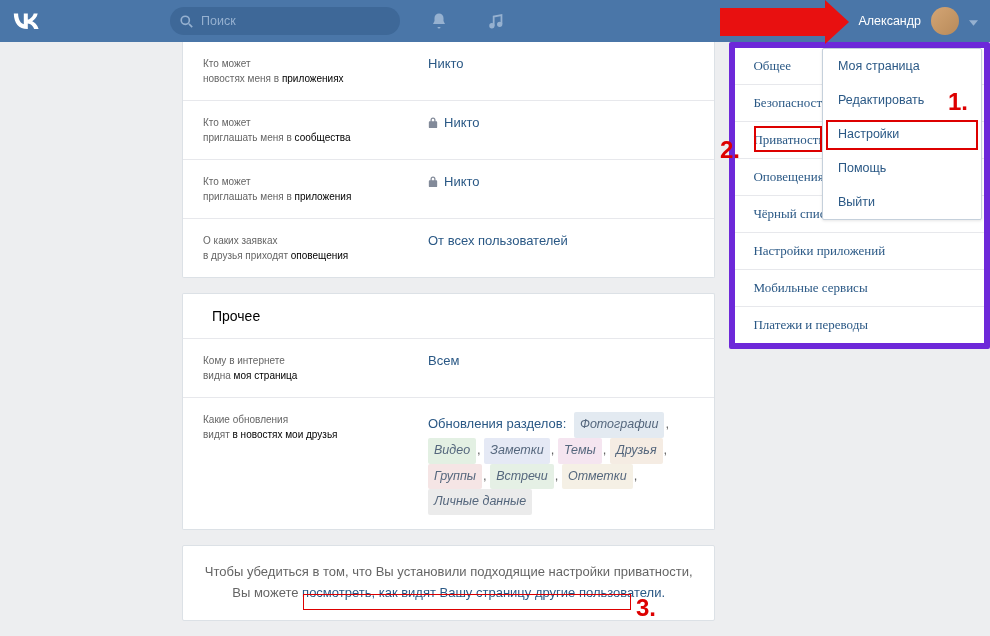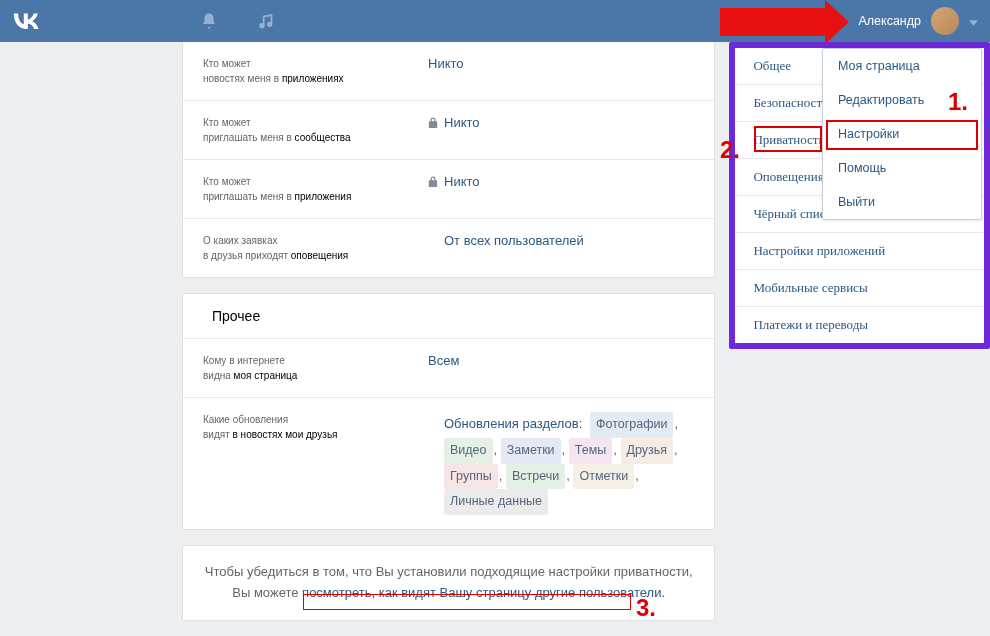--- a/index.html
+++ b/index.html
@@ -18,33 +18,33 @@
     .username { font-size: 12.5px; font-weight: 500; }
     .avatar { width: 28px; height: 28px; border-radius: 50%; background: linear-gradient(135deg, #6a8fb0, #8aa5c0); display: flex; align-items: center; justify-content: center; color: #fff; font-size: 14px; overflow: hidden; }
     .avatar-inner { width: 100%; height: 100%; background: linear-gradient(135deg,#d4a574,#b88a5a); display: flex; align-items: center; justify-content: center; }
     .caret { color: #96b1d0; }
     
     .content-wrap { display: flex; padding: 0; }
     .main-col { width: 560px; margin-left: 182px; }
     
     .settings-block { background: #fff; border: 1px solid #dce1e6; border-top: none; border-radius: 0 0 2px 2px; margin-bottom: 15px; }
     .settings-row { display: flex; padding: 14px 20px; border-bottom: 1px solid #e7e8ec; }
-    .settings-row:last-child { border-bottom: none; gap: 16px; }
+    .settings-row:last-child { border-bottom: none; }
     .settings-label { width: 225px; color: #656565; font-size: 10px; line-height: 1.5; }
     .settings-label b { color: #000; font-weight: 500; }
     .settings-value { flex: 1; display: flex; align-items: flex-start; }
     .settings-value a { color: #2a5885; text-decoration: none; font-size: 13px; }
     .lock-icon { color: #828a99; margin-right: 6px; display: inline-flex; align-items: center; position: relative; top: 2px; }
     
     .section-header { background: #fff; border: 1px solid #dce1e6; border-bottom: 1px solid #e7e8ec; border-radius: 2px 2px 0 0; padding: 14px 29px; font-size: 14px; font-weight: 500; color: #000; margin-top: 15px; }
     .section-body { background: #fff; border: 1px solid #dce1e6; border-top: none; border-radius: 0 0 2px 2px; }
     
     .tags-row { line-height: 1.9; }
     .tag-label { color: #2a5885; margin-right: 4px; }
-    .tag { display: inline-block; padding: 1px 6px; border-radius: 2px; color: #55677d; font-size: 12.5px; }
+    .tag { display: inline-block; padding: 1px 6px; border-radius: 2px; color: #55677d; font-size: 12.5px; font-style: italic; }
     .tag.photo { background: #e3eaf1; }
     .tag.video { background: #e3f0e3; }
     .tag.notes { background: #e5e9f5; }
     .tag.themes { background: #f5e5f0; }
     .tag.friends { background: #f5ece3; }
     .tag.groups { background: #f5e5e5; }
     .tag.events { background: #e5f0e5; }
     .tag.marks { background: #f5f0e5; }
     .tag.personal { background: #ebebeb; }
     .comma { color: #656565; margin-left: 1px; }
@@ -74,20 +74,29 @@
     .red-box3 { position: absolute; left: 303px; top: 594px; width: 328px; height: 16px; border: 1.5px solid #d00; z-index: 50; }
   </style>
 </head>
 <body>
 
 <div class="header">
   <div class="logo">
     <svg width="28" height="16" viewBox="0 0 28 16" fill="#fff">
         <path d="M15.3 16c-8.5 0-13.3-5.8-13.5-15.5h4.3c.1 7.1 3.2 10.1 5.7 10.7V.5h4v6.1c2.4-.3 5-3 5.9-6.1h4c-.7 3.8-3.5 6.6-5.5 7.8 2 .9 5.2 3.4 6.4 7.7h-4.4c-1-3-3.3-5.3-6.4-5.6V16h-.5z"></path>
       </svg>
+  </div>
+  <div class="search-box">
+    <span class="search-icon">
+      <svg width="13" height="13" viewBox="0 0 16 16" fill="none" stroke="#96b1d0" stroke-width="2">
+          <circle cx="6.5" cy="6.5" r="5"></circle>
+          <line x1="11" y1="11" x2="15" y2="15"></line>
+        </svg>
+    </span>
+    <input type="text" placeholder="Поиск" style="">
   </div>
   <div class="header-icons">
     <span class="header-icon">
       <svg width="18" height="18" viewBox="0 0 24 24" fill="#96b1d0">
           <path d="M12 2a6 6 0 0 0-6 6v4l-2 4h16l-2-4V8a6 6 0 0 0-6-6zm0 20a2 2 0 0 0 2-2h-4a2 2 0 0 0 2 2z"></path>
         </svg>
     </span>
     <span class="header-icon">
       <svg width="17" height="17" viewBox="0 0 24 24" fill="none" stroke="#96b1d0" stroke-width="2.5">
           <path d="M8 18V5l11-2v13"></path>

